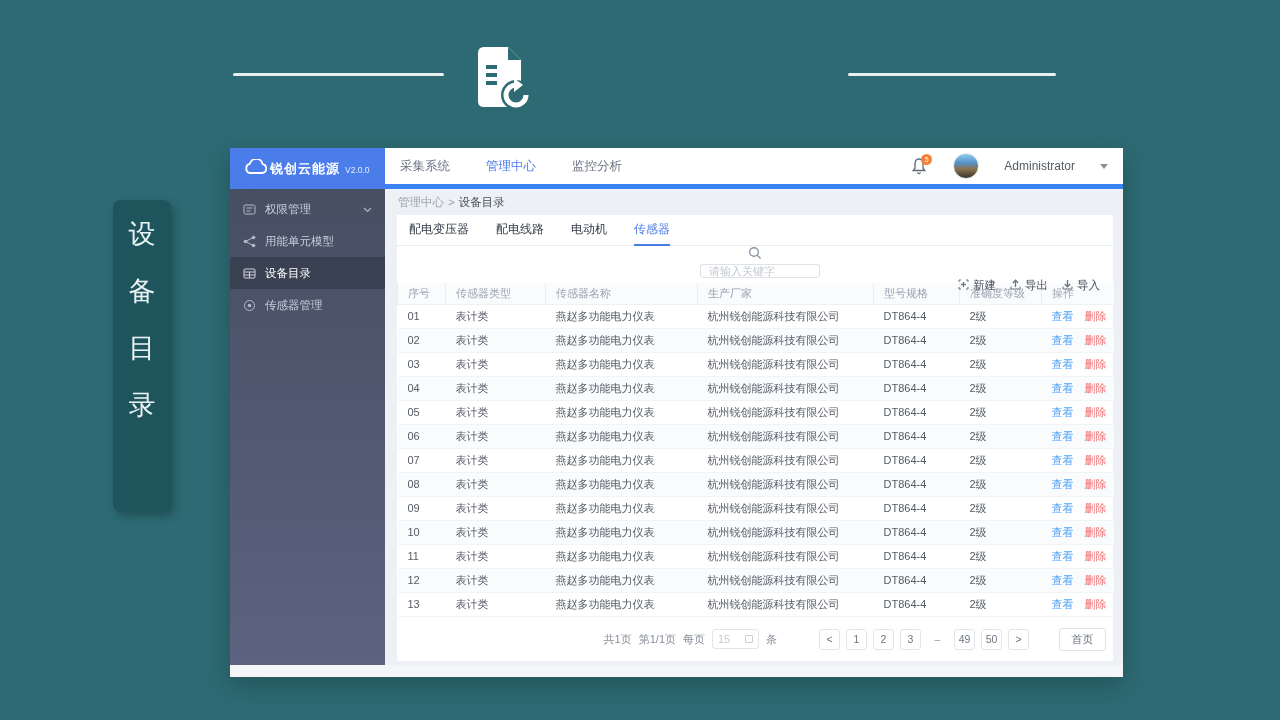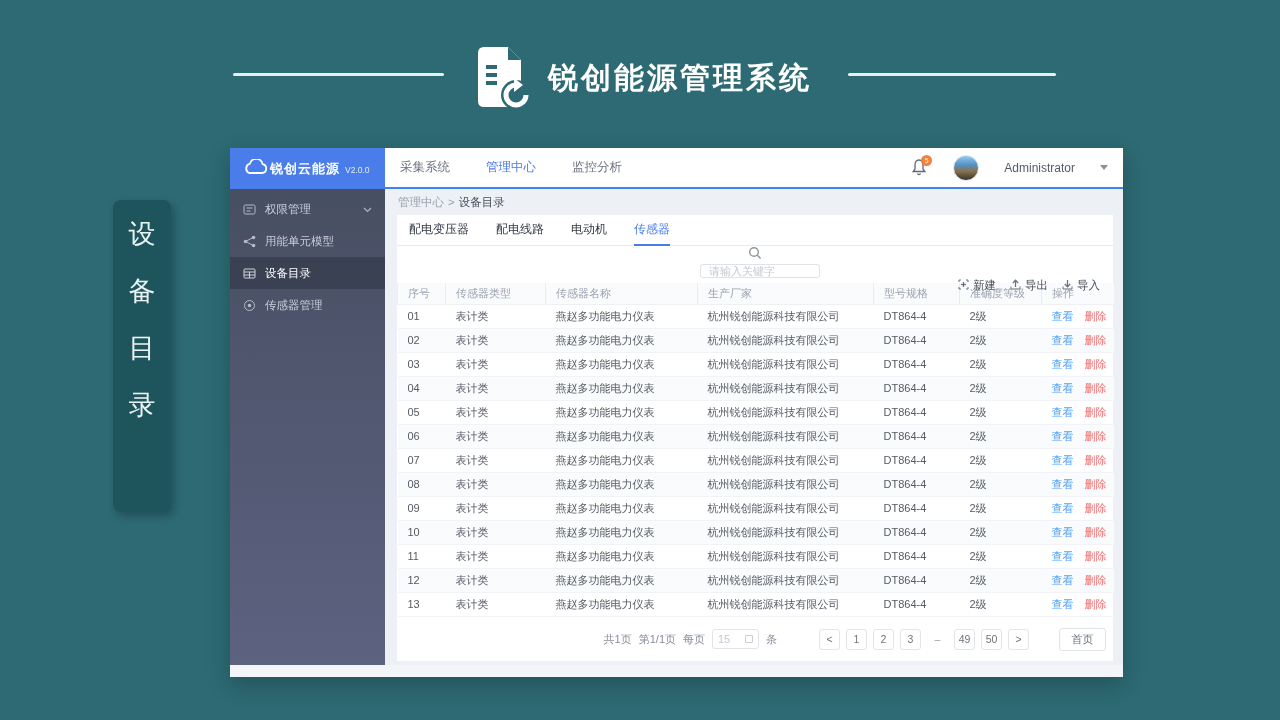--- a/index.html
+++ b/index.html
@@ -34,21 +34,21 @@
   .logo-version { color:#e6ecfb; font-size:8.5px; margin-left:2px; margin-top:3px; }
   .side-nav { padding-top:4px; }
   .nav-item { height:32px; display:flex; align-items:center; padding:0 13px; gap:9px;
               color:#c7cddb; font-size:11.5px; cursor:pointer; }
   .nav-item .mi { width:13px; height:13px; flex:0 0 13px; opacity:.85; }
   .nav-item.active { background:#3a4153; color:#ffffff; }
   .chev { margin-left:auto; opacity:.8; }
 
   
   .main { position:absolute; left:155px; top:0; width:738px; height:517px; background:#edf0f4; }
-  .topnav { height:41px; background:#fff; border-bottom:2px solid #3b82f6;
+  .topnav { height:41px; background:#fff; border-bottom:5px solid #3b82f6;
             display:flex; align-items:center; padding:0 15px; }
   .topnav-item { font-size:12.5px; color:#6a7280; margin-right:36px; cursor:pointer; }
   .topnav-item.active { color:#4a7ce8; }
   .topnav-right { margin-left:auto; display:flex; align-items:center; gap:25px; }
   .bell-wrap { position:relative; width:17px; height:19px; }
   .badge { position:absolute; right:-4px; top:-3px; min-width:11px; height:11px; border-radius:6px;
            background:#f6803a; color:#fff; font-size:7px; display:flex; align-items:center;
            justify-content:center; padding:0 2px; }
   .avatar { width:26px; height:26px; border-radius:50%;
             background:linear-gradient(180deg,#8ecdf0 0%,#5590c4 38%,#8a7350 62%,#3a332a 100%);
@@ -117,21 +117,20 @@
       <path d="M11 2 h24 l13 13 v41 q0 6 -6 6 h-31 q-6 0 -6 -6 v-48 q0 -6 6 -6 z" fill="#ffffff"></path>
       <path d="M35 2 l13 13 h-13 z" fill="#2d6a73"></path>
       <rect x="13" y="20" width="11" height="4" fill="#2d6a73"></rect>
       <rect x="13" y="28" width="11" height="4" fill="#2d6a73"></rect>
       <rect x="13" y="36" width="11" height="4" fill="#2d6a73"></rect>
       <circle cx="43" cy="50" r="15" fill="#2d6a73"></circle>
       <path d="M43 40 a10 10 0 1 0 10 10" stroke="#ffffff" stroke-width="5" fill="none"></path>
       <path d="M41 33 l9 7 -9 7 z" fill="#ffffff"></path>
     </svg>
   </span>
-  <h1 class="banner-title">锐创能源管理系统</h1>
 
   <div class="side-label">
     <span>设</span>
     <span>备</span>
     <span>目</span>
     <span>录</span>
   </div>
 
   <div class="window">
 

